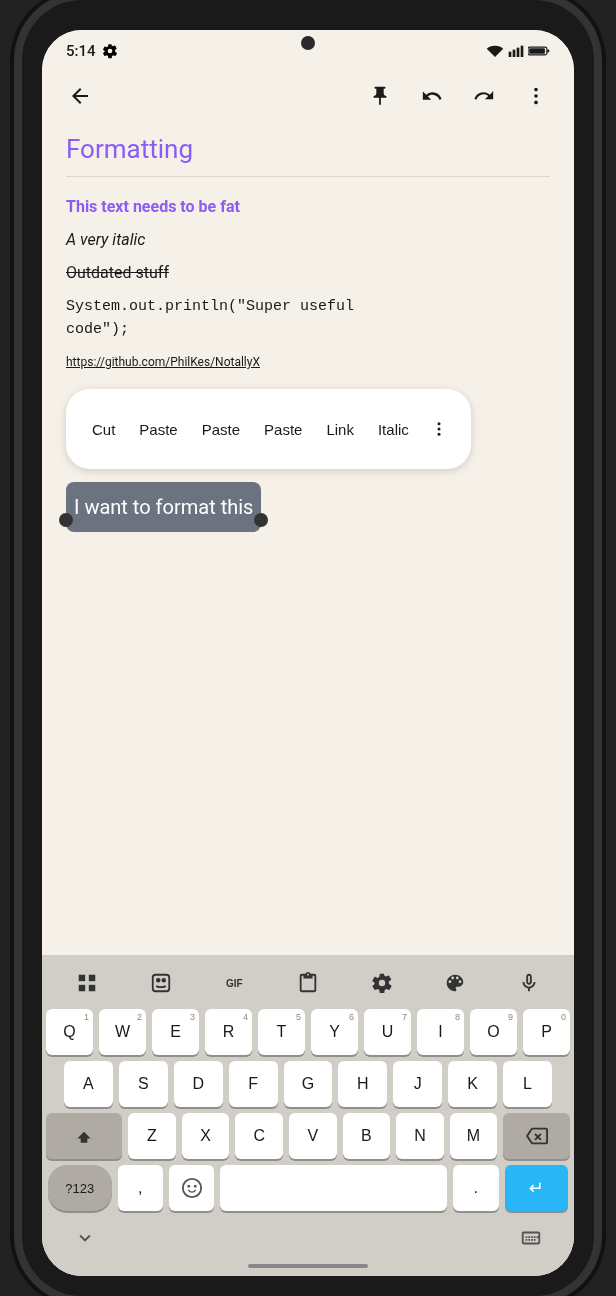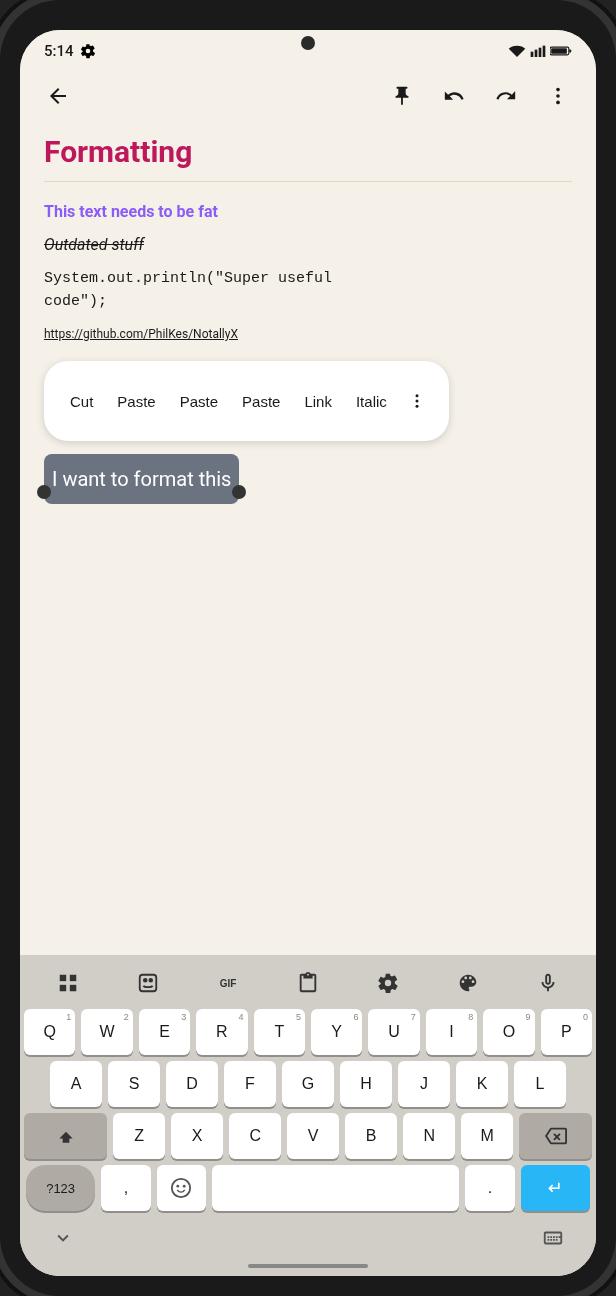--- a/index.html
+++ b/index.html
@@ -5,21 +5,21 @@
     * { margin: 0; padding: 0; box-sizing: border-box; }
     body {
       background: #222;
       display: flex;
       justify-content: center;
       align-items: center;
       min-height: 100vh;
       font-family: 'Roboto', sans-serif;
     }
     .phone-frame {
-      width: 616px;
+      width: 572px;
       height: 1296px;
       background: #1a1a1a;
       border-radius: 60px;
       position: relative;
       overflow: hidden;
       box-shadow: 0 0 0 8px #333, 0 0 0 12px #111;
     }
     .phone-screen {
       position: absolute;
       top: 30px;
@@ -82,23 +82,23 @@
       justify-content: center;
       border-radius: 50%;
     }
     .content-area {
       flex: 1;
       overflow-y: auto;
       padding: 8px 24px 16px;
       background: #f5f0e8;
     }
     .note-title {
-      font-size: 30px;
-      font-weight: 700;
-      color: #be185d;
+      font-size: 26px;
+      font-weight: 400;
+      color: #8b5cf6;
       margin-bottom: 20px;
       padding-bottom: 12px;
       border-bottom: 1px solid #ddd8cc;
     }
     .note-bold {
       font-weight: 700;
       font-size: 16px;
       color: #8b5cf6;
       display: block;
       margin-bottom: 14px;
@@ -109,21 +109,20 @@
       color: #1a1a1a;
       display: block;
       margin-bottom: 14px;
     }
     .note-strikethrough {
       text-decoration: line-through;
       font-size: 16px;
       color: #1a1a1a;
       display: block;
       margin-bottom: 14px;
-      font-style: italic;
     }
     .note-code {
       font-family: 'Courier New', monospace;
       font-size: 15px;
       color: #1a1a1a;
       display: block;
       margin-bottom: 14px;
       line-height: 1.5;
     }
     .note-link {
@@ -356,20 +355,21 @@
               <circle cx="12" cy="12" r="2"></circle>
               <circle cx="12" cy="19" r="2"></circle>
           </svg>
         </button>
       </div>
     </div>
 
     <div class="content-area">
       <div class="note-title">Formatting</div>
       <span class="note-bold">This text needs to be fat</span>
+      <span class="note-italic">A very italic</span>
       <span class="note-strikethrough">Outdated stuff</span>
       <span class="note-code">System.out.println("Super useful<br>code");</span>
       <a class="note-link">https://github.com/PhilKes/NotallyX</a>
 
       <div class="text-toolbar">
         <button class="toolbar-btn">Cut</button>
         <button class="toolbar-btn">Paste</button>
         <button class="toolbar-btn">Paste</button>
         <button class="toolbar-btn">Paste</button>
         <button class="toolbar-btn">Link</button>

